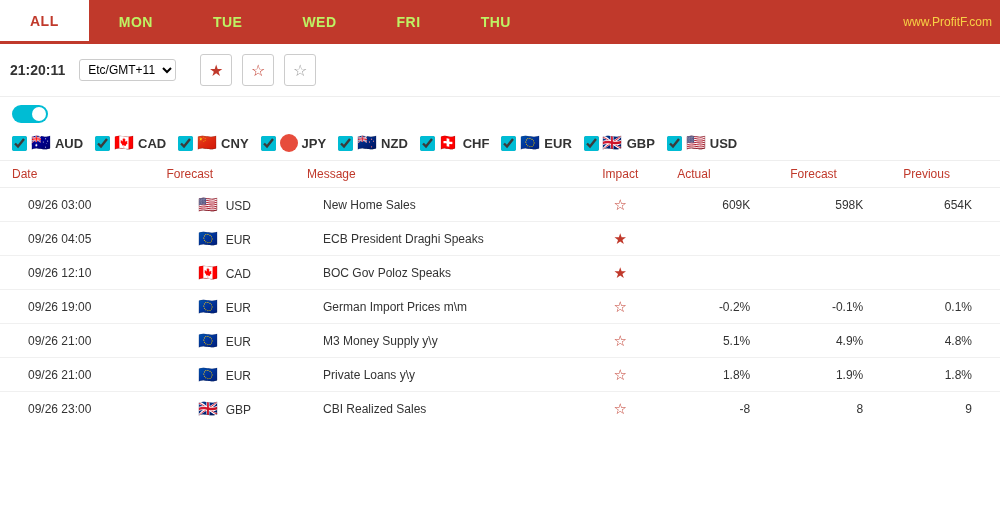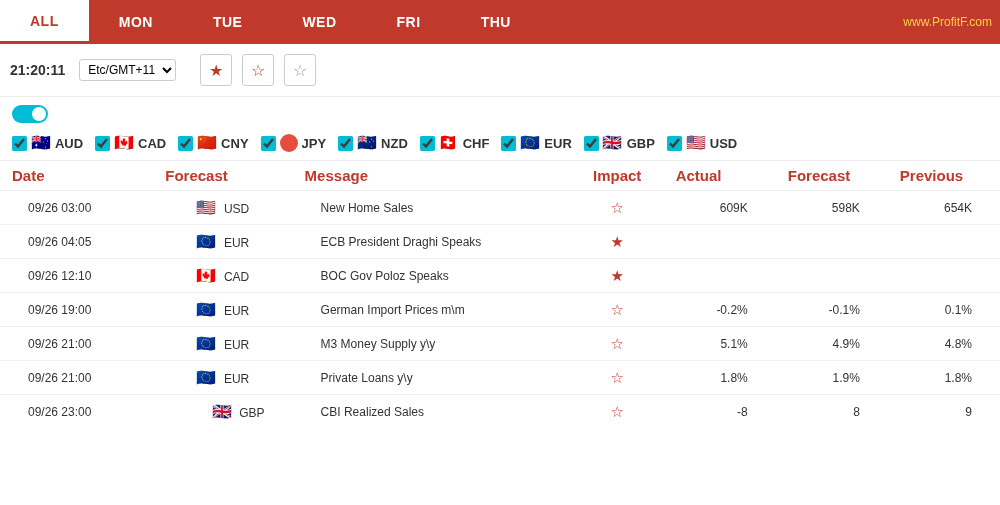--- a/index.html
+++ b/index.html
@@ -7,21 +7,21 @@
 
     
     .top-nav {
       background: #c0392b;
       display: flex;
       align-items: center;
       height: 44px;
       position: relative;
     }
     .top-nav .tab {
-      color: #ffffff;
+      color: #bef264;
       padding: 0 30px;
       height: 100%;
       display: flex;
       align-items: center;
       cursor: pointer;
       font-size: 14px;
       font-weight: bold;
       letter-spacing: 0.5px;
     }
     .top-nav .tab.active {
@@ -133,22 +133,22 @@
       display: inline-block;
     }
 
     
     .data-table {
       width: 100%;
       border-collapse: collapse;
     }
     .data-table th {
       color: #c0392b;
-      font-size: 15px;
-      font-weight: bold;
+      font-size: 12px;
+      font-weight: normal;
       text-align: left;
       padding: 6px 12px;
       border-bottom: 1px solid #eee;
     }
     .data-table th.right { text-align: left; }
     .data-table td {
       padding: 7px 28px;
       border-bottom: 1px solid #f0f0f0;
       font-size: 12px;
       color: #333;
@@ -317,21 +317,21 @@
       <span style="margin-left:4px">EUR</span>
     </td>
     <td>Private Loans y\y</td>
     <td style="text-align:center"><span class="star-icon star-empty">☆</span></td>
     <td class="right">1.8%</td>
     <td class="right">1.9%</td>
     <td class="right">1.8%</td>
   </tr>
       <tr>
     <td>09/26 23:00</td>
-    <td style="text-align:right">
+    <td style="text-align:center">
       <span style="font-size:16px">🇬🇧</span>
       <span style="margin-left:4px">GBP</span>
     </td>
     <td>CBI Realized Sales</td>
     <td style="text-align:center"><span class="star-icon star-empty">☆</span></td>
     <td class="right">-8</td>
     <td class="right">8</td>
     <td class="right">9</td>
   </tr>
     </tbody>

